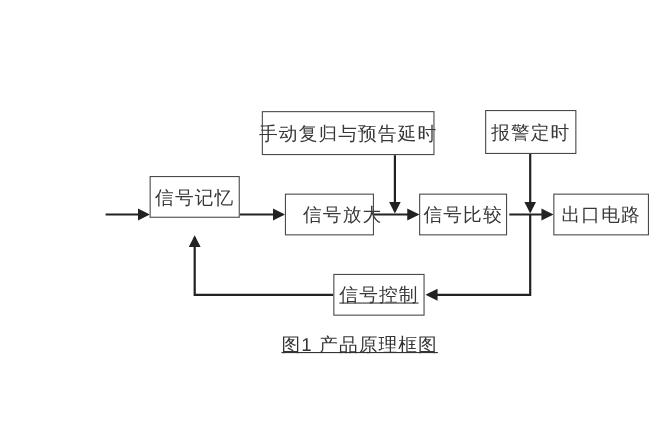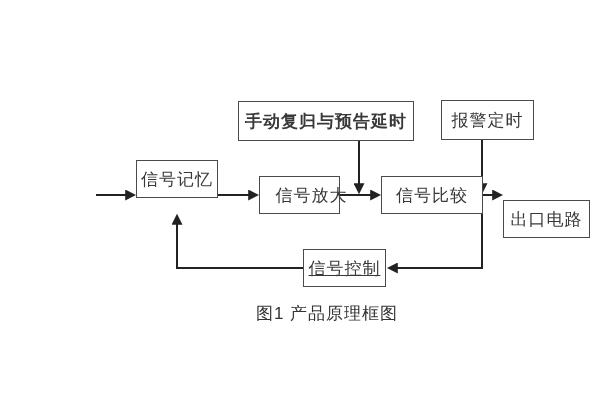--- a/index.html
+++ b/index.html
@@ -25,33 +25,34 @@
     border: 1.5px solid #4a4a4a;
     background: #ffffff;
     color: #383838;
     font-size: 17px;
     letter-spacing: 1px;
     white-space: nowrap;
   }
   .n-formation { left: 13px;  top: 176px; width: 83px;  height: 38px; }
   .n-memory    { left: 136px; top: 160px; width: 82px;  height: 38px; }
   .n-amplify   { left: 259px; top: 176px; width: 81px;  height: 38px; padding-left: 24px; }
-  .n-compare   { left: 381px; top: 176px; width: 102px;  height: 38px; align-items: center; }
-  .n-output    { left: 503px; top: 176px; width: 87px;  height: 38px; margin-top: 24px; }
-  .n-manual    { left: 238px; top: 101px; width: 176px; height: 40px; font-weight: bold; }
-  .n-alarm     { left: 441px; top: 100px; width: 93px;  height: 40px; align-items: center; }
+  .n-compare   { left: 381px; top: 176px; width: 80px;  height: 38px; align-items: center; }
+  .n-output    { left: 503px; top: 176px; width: 87px;  height: 38px; }
+  .n-manual    { left: 238px; top: 101px; width: 157px; height: 40px; }
+  .n-alarm     { left: 441px; top: 100px; width: 83px;  height: 40px; align-items: center; }
   .n-control   { left: 303px; top: 249px; width: 83px;  height: 38px; text-decoration: underline; }
   .caption {
     position: absolute;
     left: 227px; top: 302px; width: 200px;
     text-align: center;
     font-size: 17px;
     color: #333333;
     letter-spacing: 1px;
     white-space: nowrap;
+    text-decoration: underline;
   }
 </style>
 </head>
 <body>
 
 <div class="canvas">
 
   <svg class="wires" viewBox="0 0 600 400" xmlns="http://www.w3.org/2000/svg">
     <defs>
       <marker id="arr" viewBox="0 0 10 10" markerWidth="11" markerHeight="11" markerUnits="userSpaceOnUse" refX="8" refY="5" orient="auto">

